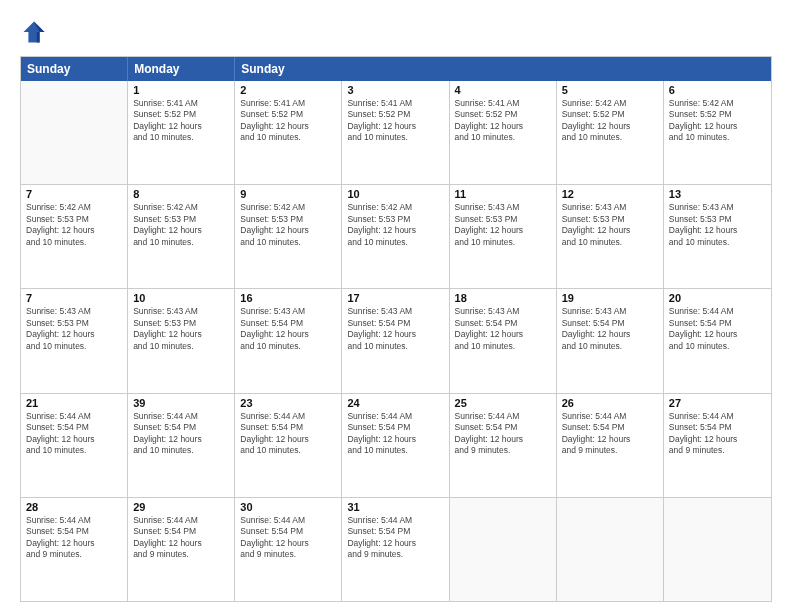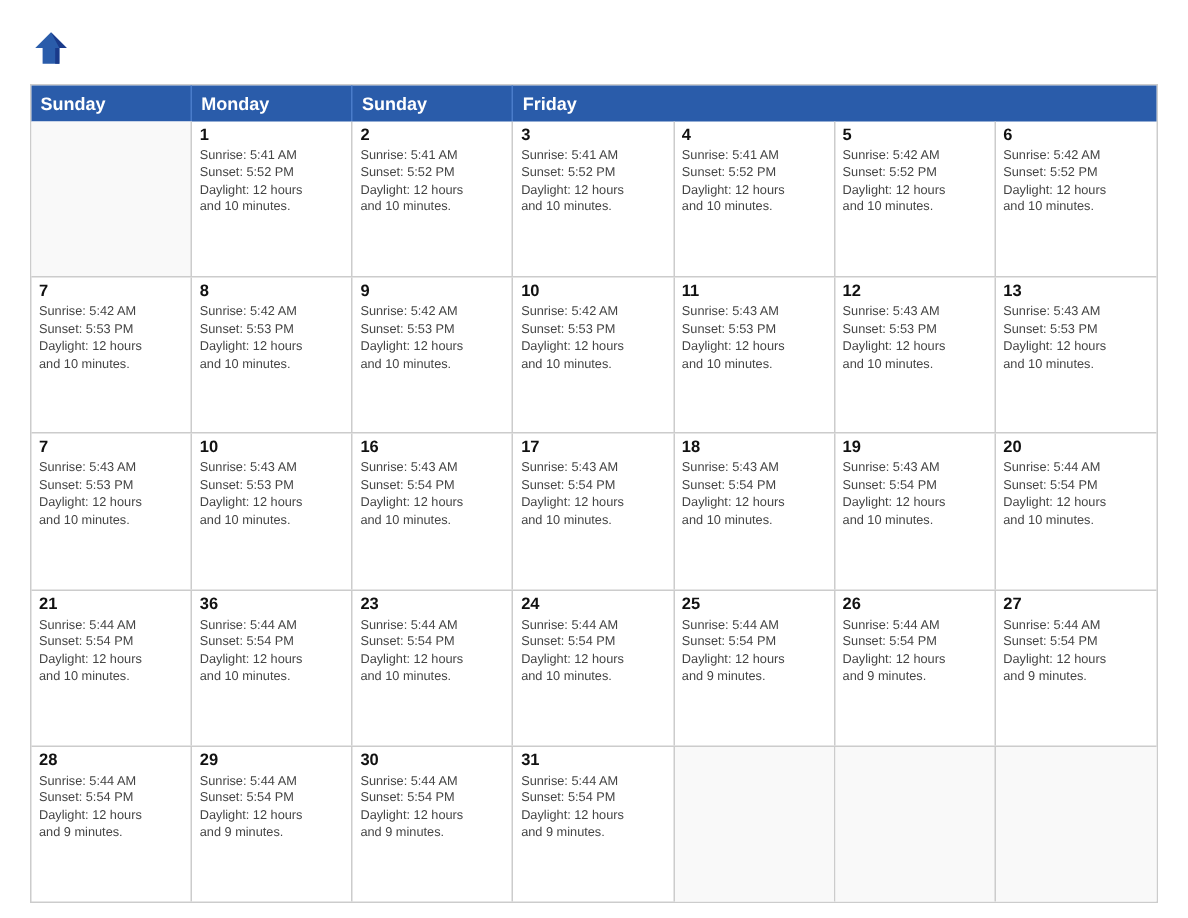--- a/index.html
+++ b/index.html
@@ -119,21 +119,20 @@
       <div class="main-title"></div>
       <div class="subtitle"></div>
     </div>
   </div>
 
   <div class="calendar">
     <div class="cal-header" id="cal-header">
         <div class="cal-header-cell">Sunday</div>
         <div class="cal-header-cell">Monday</div>
         <div class="cal-header-cell">Sunday</div>
-        <div class="cal-header-cell">Friday</div>
       </div>
     <div class="cal-body" id="cal-body">
         <div class="cal-row">
           <div class="cal-cell empty"></div>
           <div class="cal-cell">
             <span class="day-num">1</span>
             <div class="day-info" style="white-space: pre-line;">Sunrise: 5:41 AM
 Sunset: 5:52 PM
 Daylight: 12 hours
 and 10 minutes.</div>
@@ -278,21 +277,21 @@
         </div>
         <div class="cal-row">
           <div class="cal-cell">
             <span class="day-num">21</span>
             <div class="day-info" style="white-space: pre-line;">Sunrise: 5:44 AM
 Sunset: 5:54 PM
 Daylight: 12 hours
 and 10 minutes.</div>
           </div>
           <div class="cal-cell">
-            <span class="day-num">36</span>
+            <span class="day-num">39</span>
             <div class="day-info" style="white-space: pre-line;">Sunrise: 5:44 AM
 Sunset: 5:54 PM
 Daylight: 12 hours
 and 10 minutes.</div>
           </div>
           <div class="cal-cell">
             <span class="day-num">23</span>
             <div class="day-info" style="white-space: pre-line;">Sunrise: 5:44 AM
 Sunset: 5:54 PM
 Daylight: 12 hours

